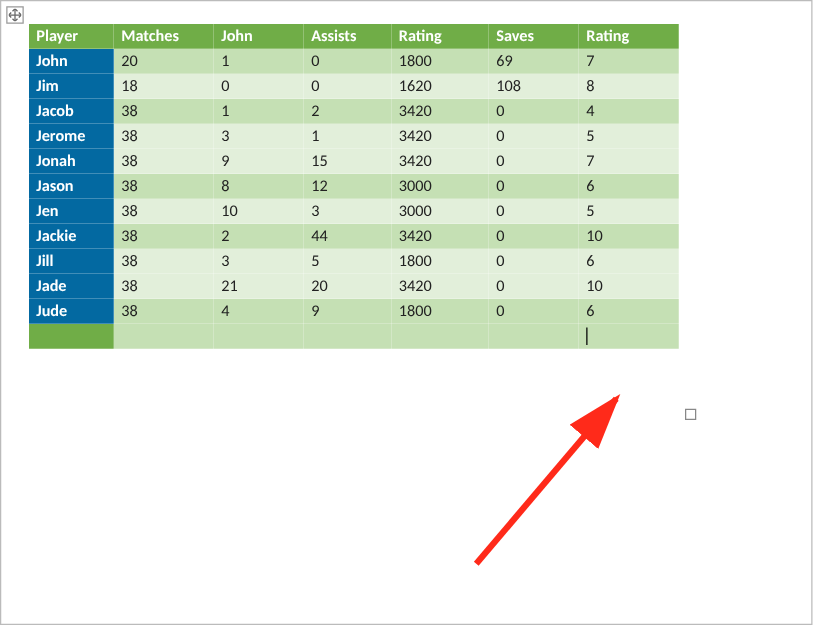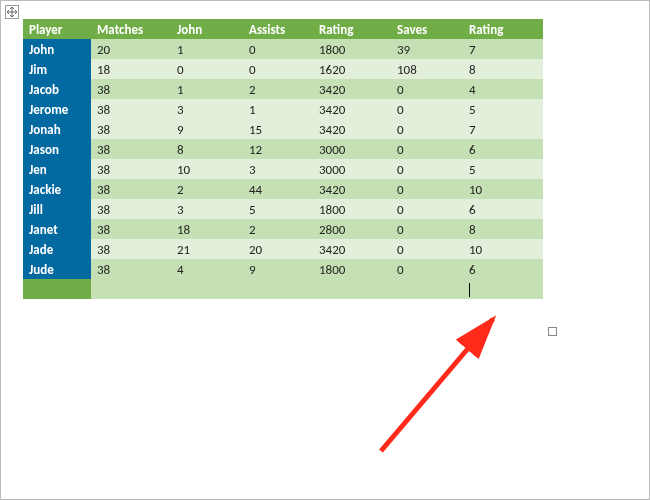--- a/index.html
+++ b/index.html
@@ -142,21 +142,21 @@
           <th>Rating</th>
         </tr>
       </thead>
       <tbody id="tbody">
       <tr class="band-a">
             <td class="name-cell">John</td>
             <td class="val-cell">20</td>
             <td class="val-cell">1</td>
             <td class="val-cell">0</td>
             <td class="val-cell">1800</td>
-            <td class="val-cell">39</td>
+            <td class="val-cell">69</td>
             <td class="val-cell">7</td>
           </tr>
           <tr class="band-b">
             <td class="name-cell">Jim</td>
             <td class="val-cell">18</td>
             <td class="val-cell">0</td>
             <td class="val-cell">0</td>
             <td class="val-cell">1620</td>
             <td class="val-cell">108</td>
             <td class="val-cell">8</td>
@@ -216,29 +216,20 @@
             <td class="val-cell">10</td>
           </tr>
           <tr class="band-b">
             <td class="name-cell">Jill</td>
             <td class="val-cell">38</td>
             <td class="val-cell">3</td>
             <td class="val-cell">5</td>
             <td class="val-cell">1800</td>
             <td class="val-cell">0</td>
             <td class="val-cell">6</td>
-          </tr>
-          <tr class="band-a">
-            <td class="name-cell">Janet</td>
-            <td class="val-cell">38</td>
-            <td class="val-cell">18</td>
-            <td class="val-cell">2</td>
-            <td class="val-cell">2800</td>
-            <td class="val-cell">0</td>
-            <td class="val-cell">8</td>
           </tr>
           <tr class="band-b">
             <td class="name-cell">Jade</td>
             <td class="val-cell">38</td>
             <td class="val-cell">21</td>
             <td class="val-cell">20</td>
             <td class="val-cell">3420</td>
             <td class="val-cell">0</td>
             <td class="val-cell">10</td>
           </tr>

